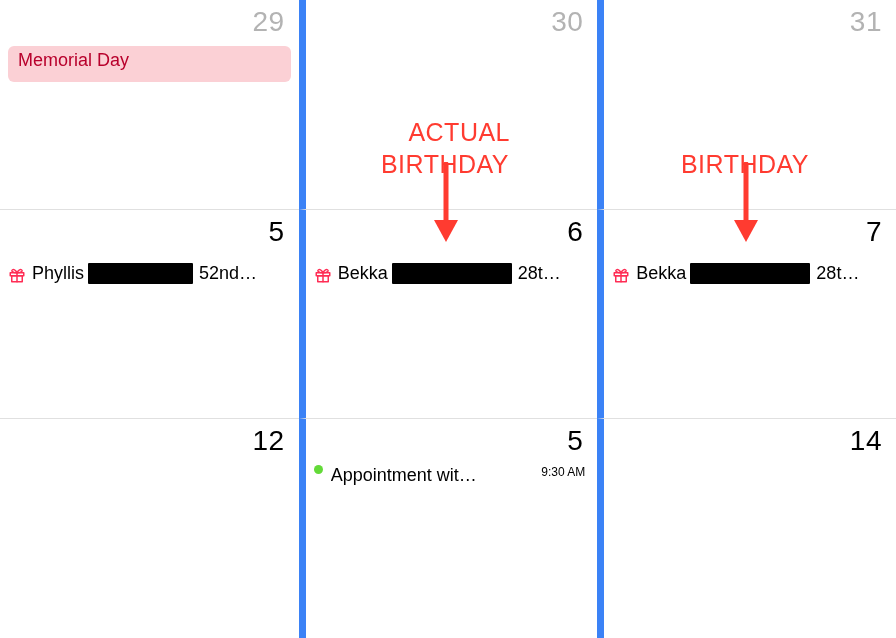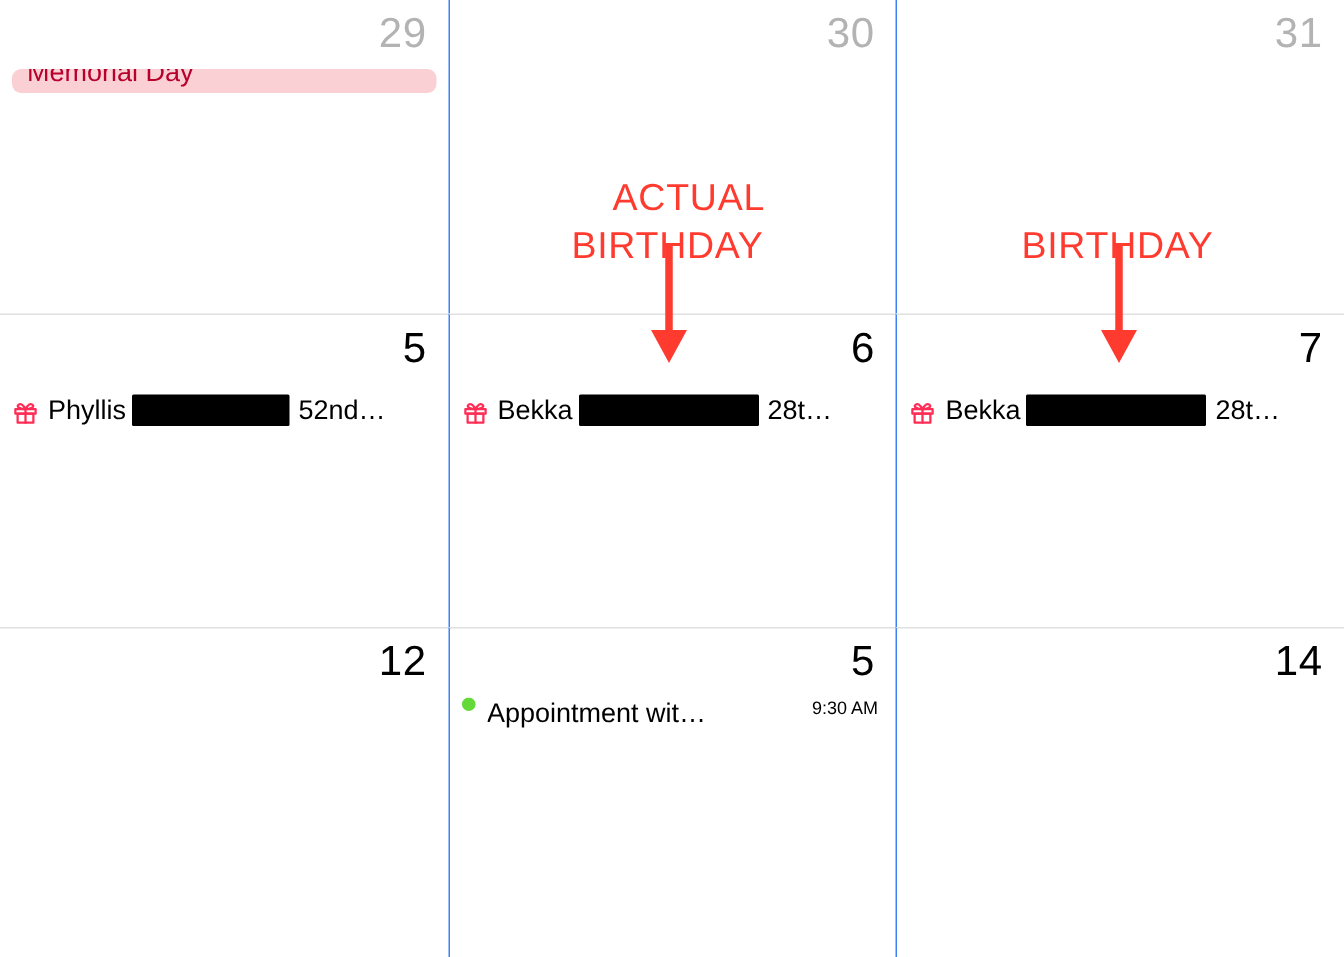--- a/index.html
+++ b/index.html
@@ -17,21 +17,21 @@
     display: grid;
     grid-template-columns: repeat(3, 1fr);
     grid-template-rows: 209px 209px 220px;
     width: 896px;
     height: 638px;
   }
 
   .cell {
     position: relative;
     border-top: 1px solid #e0e0e0;
-    border-left: 1px solid #3b82f6;
+    border-left: 7px solid #3b82f6;
     box-sizing: border-box;
   }
 
   
   .cell.row0 { border-top: none; }
   
   .cell.col0 { border-left: none; padding-left: 16px; }
 
   .day-number {
     position: absolute;
@@ -45,33 +45,33 @@
 
   .events {
     position: absolute;
     left: 0;
     right: 0;
     top: 46px;
   }
 
   .holiday-pill {
     margin: 0 8px;
-    height: 16px;
+    height: 36px;
     line-height: 28px;
     border-radius: 6px;
     background: #fbd0d5;
     color: #b8002c;
     font-size: 18px;
     padding: 0 10px;
     white-space: nowrap;
     overflow: hidden;
     text-overflow: ellipsis;
     box-sizing: border-box;
     display: flex;
-    align-items: flex-end;
+    align-items: flex-start;
   }
 
   .bday-row {
     display: flex;
     align-items: flex-end;
     padding: 0 8px;
     height: 28px;
     font-size: 18px;
     white-space: nowrap;
     overflow: hidden;

